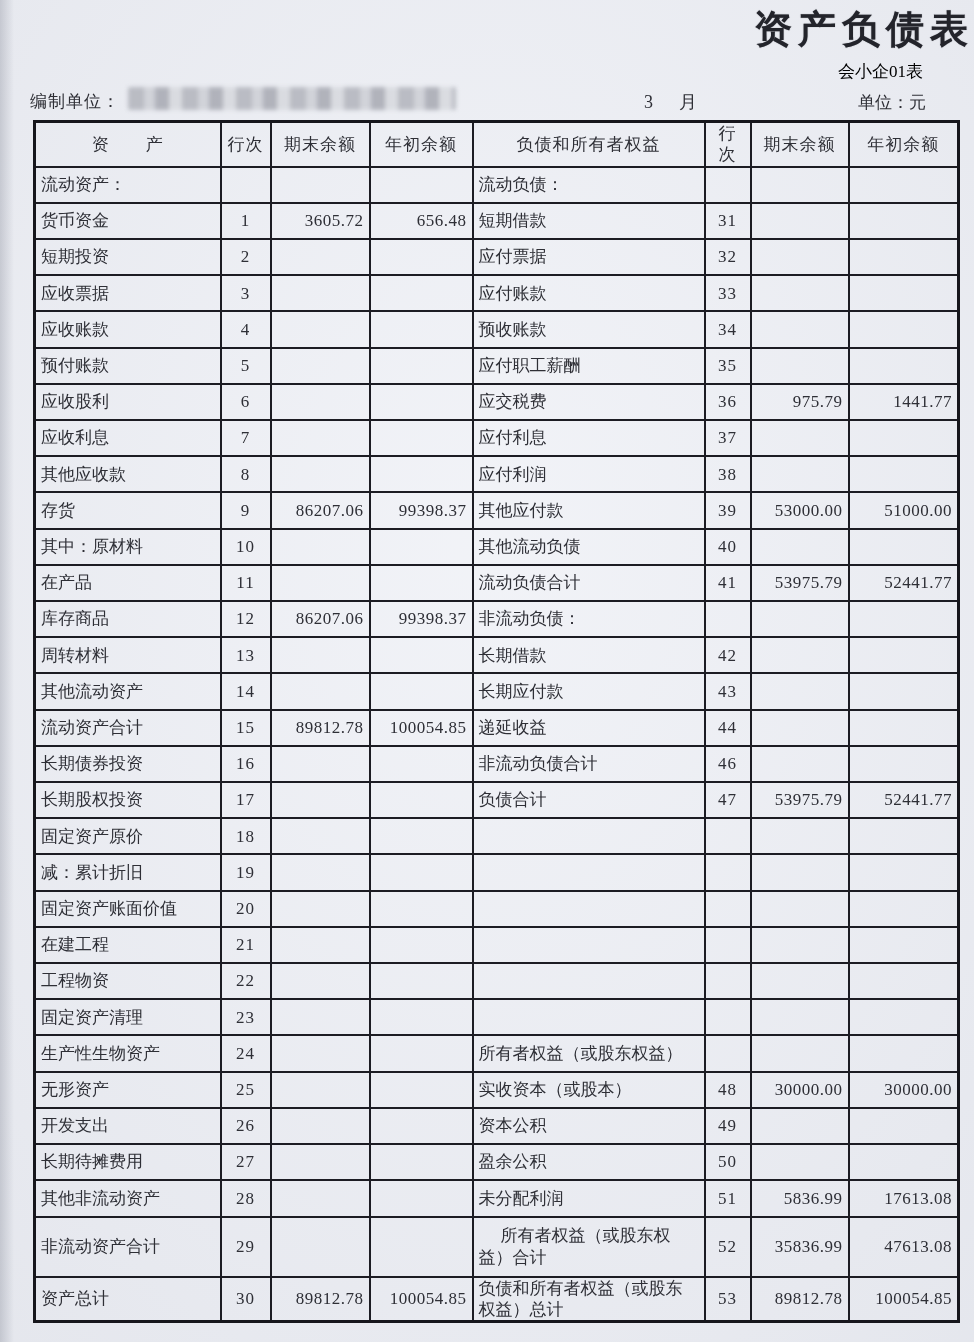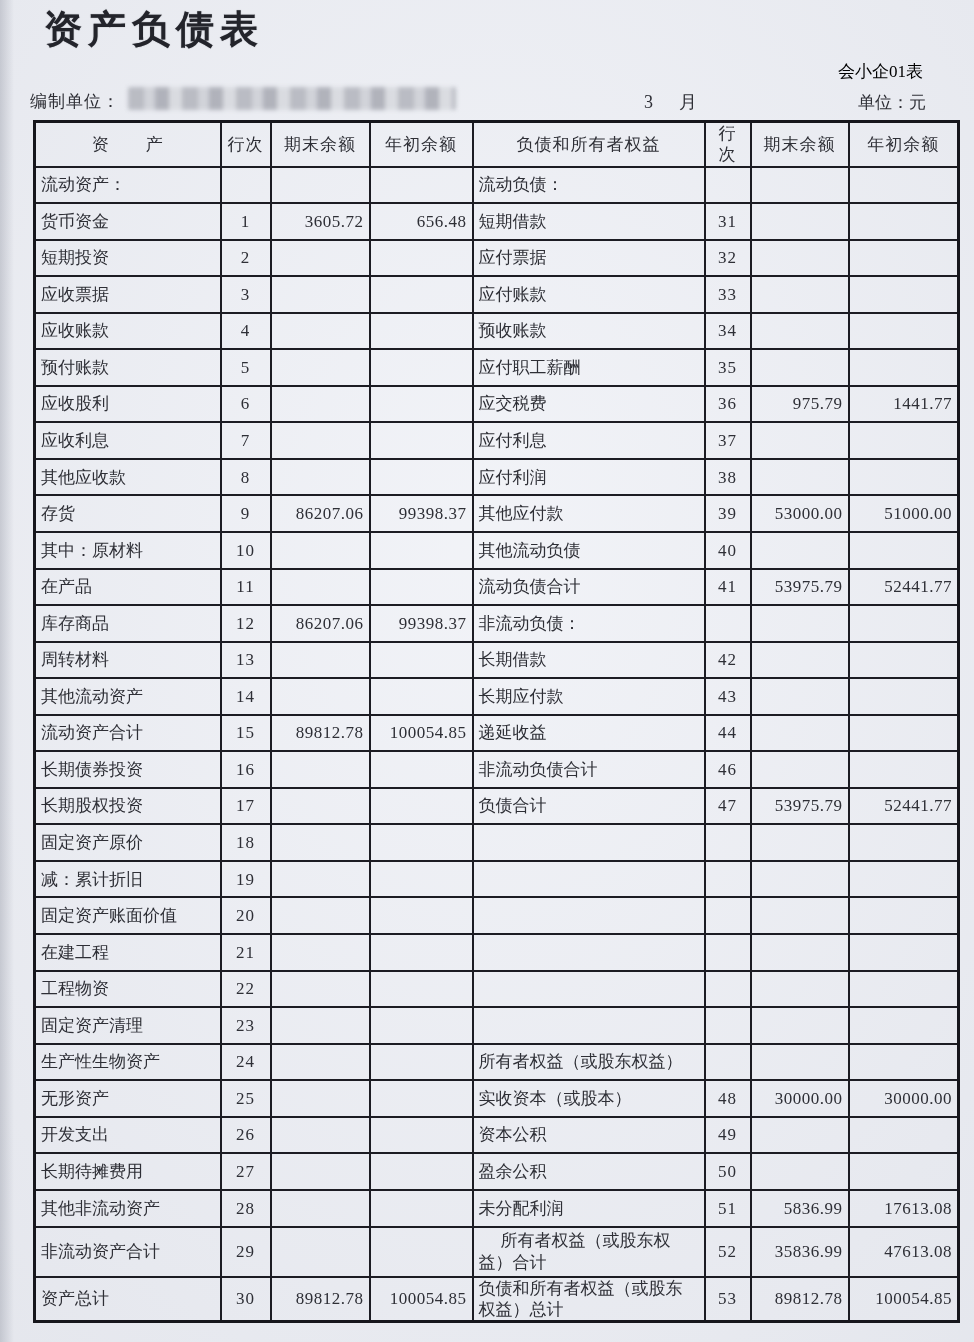--- a/index.html
+++ b/index.html
@@ -17,21 +17,21 @@
   }
   
   .paper::before{
     content:"";position:absolute;inset:0;pointer-events:none;
     background:
       linear-gradient(90deg,rgba(110,115,130,.28),rgba(110,115,130,0) 14px),
       radial-gradient(120% 120% at 50% 40%,rgba(255,255,255,.25),rgba(90,95,115,.10));
   }
   .title{
     position:absolute;top:4px;left:0;right:0;
-    text-align:left;
+    text-align:right;
     font-size:38px;font-weight:bold;letter-spacing:6px;
     color:#23242b;
     text-shadow:0 0 1px rgba(35,36,43,.55);
     padding-left:44px;
   }
   .form-code{
     position:absolute;top:60px;left:838px;width:100px;
     font-size:17px;color:#000000;
   }
   .meta-label{position:absolute;top:90px;left:30px;font-size:17px;letter-spacing:1px;}
@@ -55,21 +55,21 @@
     font-size:17px;
     padding:0 5px;
     overflow:hidden;
     vertical-align:middle;
     color:#2e2f36;
     line-height:1.25;
   }
   table.bs{border:3px solid #16161c;margin-left:11px;}
   thead tr{height:38px;}
   thead th{font-size:18px;font-weight:normal;text-align:center;letter-spacing:1px;}
-  tr.tall-a{height:50px;}
+  tr.tall-a{height:60px;}
   tr.tall-b{height:43px;}
   td.name{text-align:left;}
   td.line{text-align:center;letter-spacing:1px;}
   td.num{text-align:right;letter-spacing:.5px;}
   td.ind0{padding-left:6px;}
   td.ind1{padding-left:26px;}
   td.ind2{padding-left:54px;}
   td.ti{text-indent:22px;}
 </style>
 </head>

